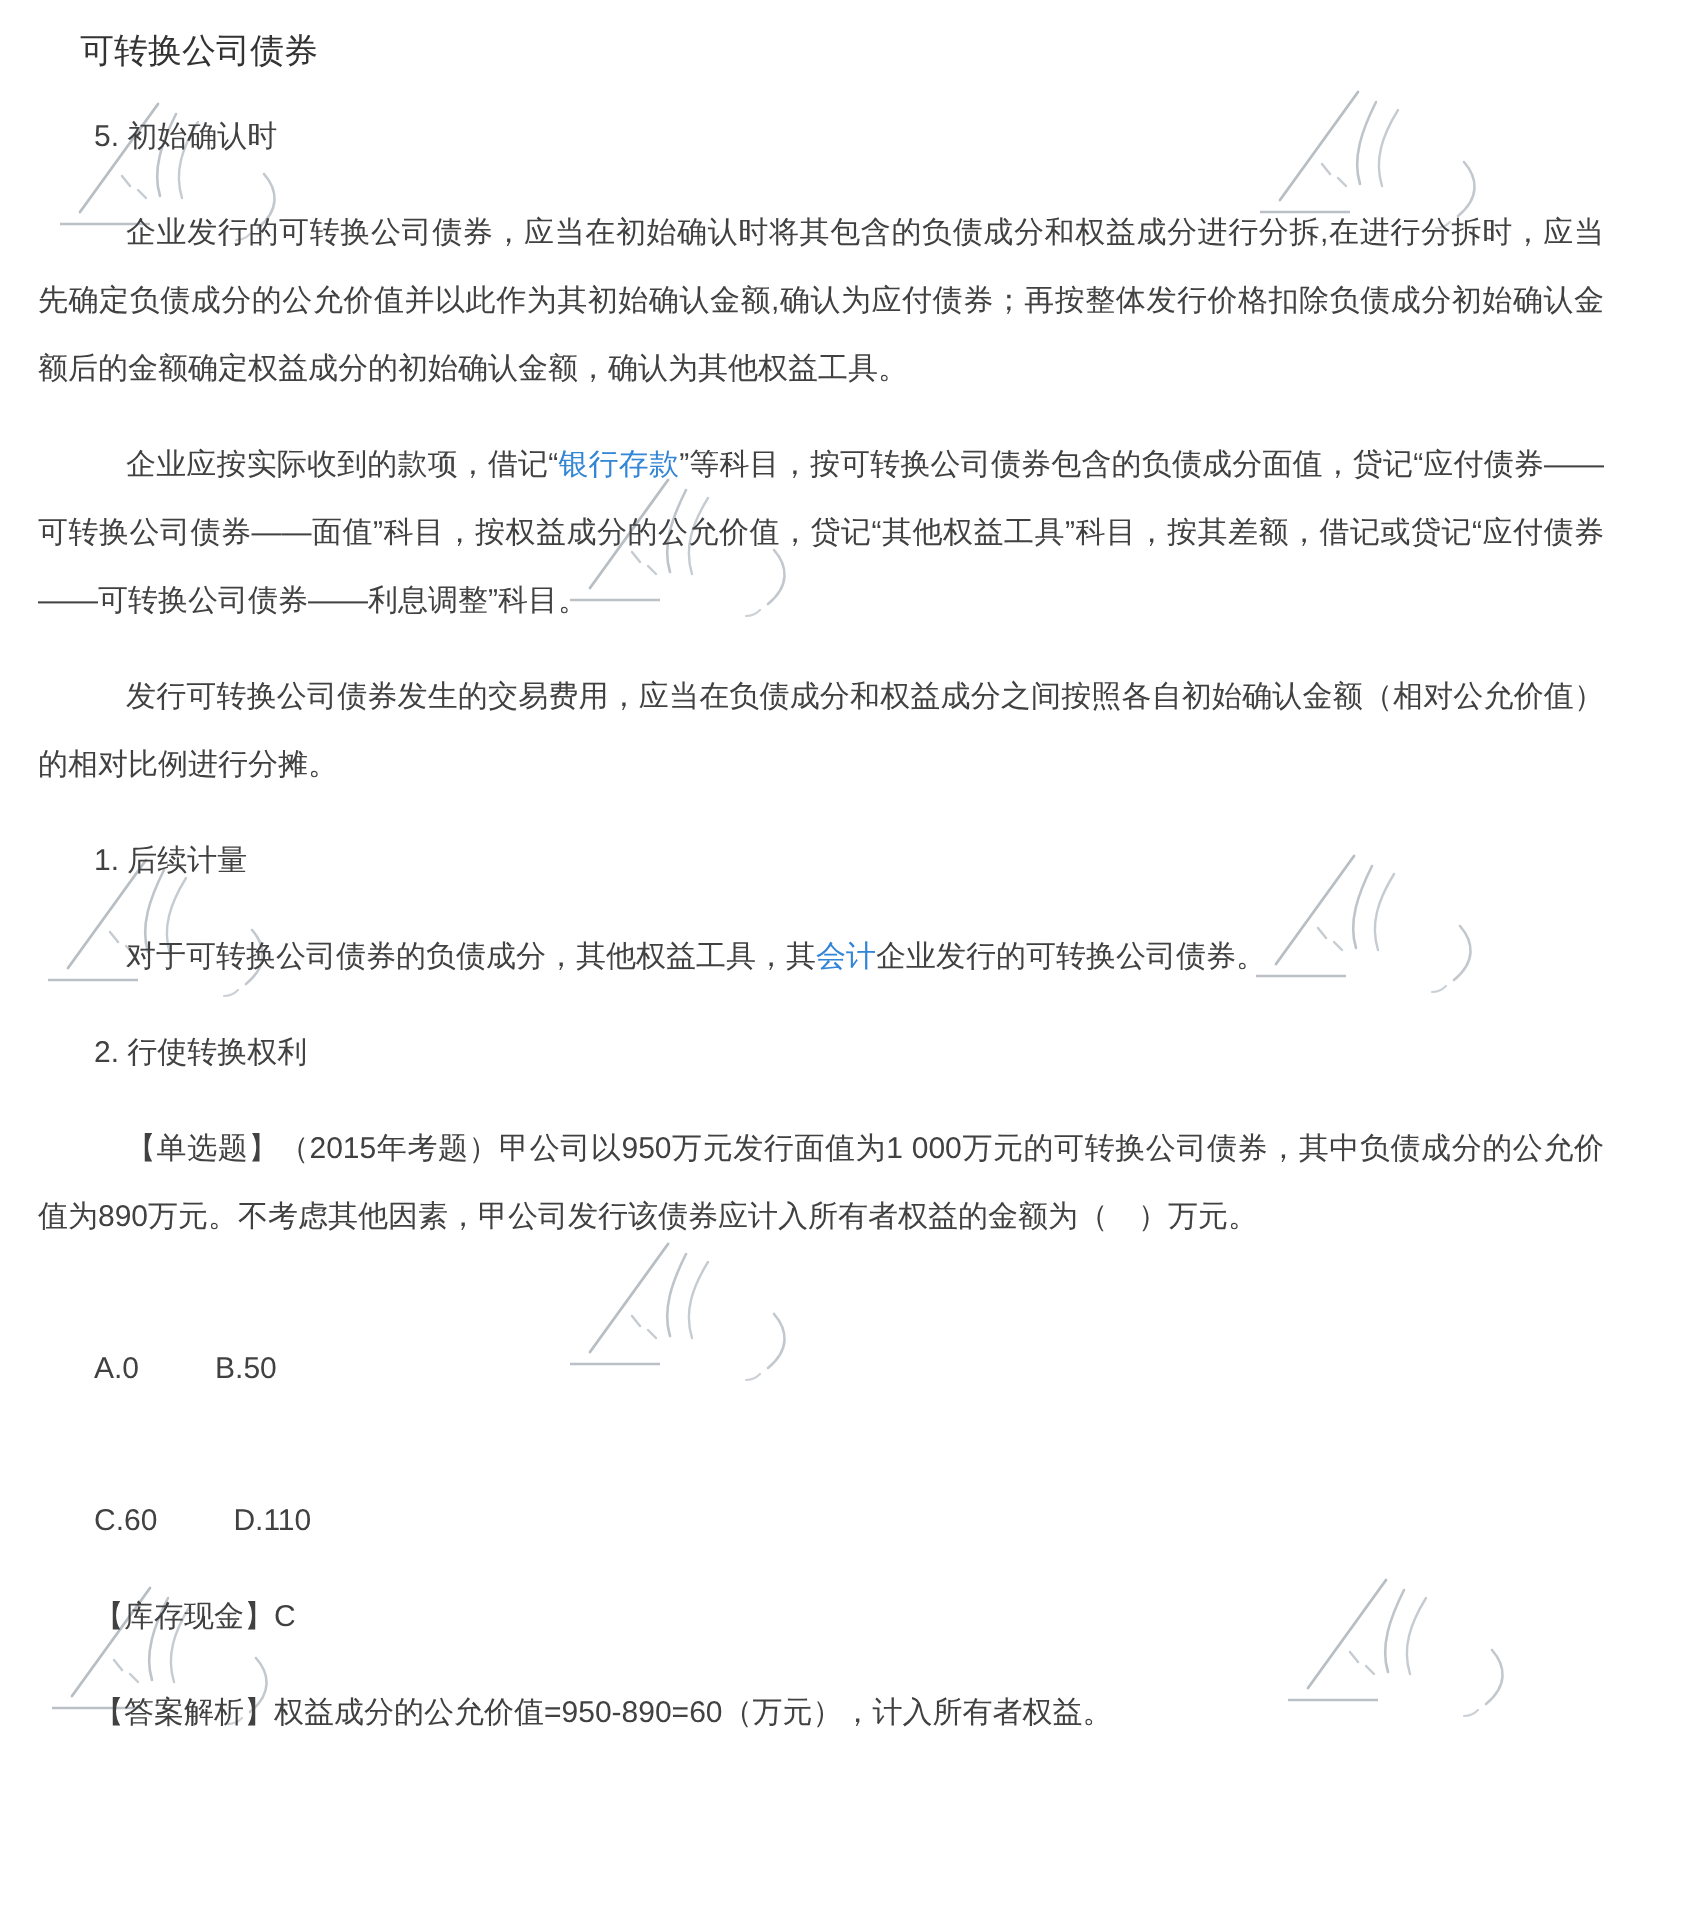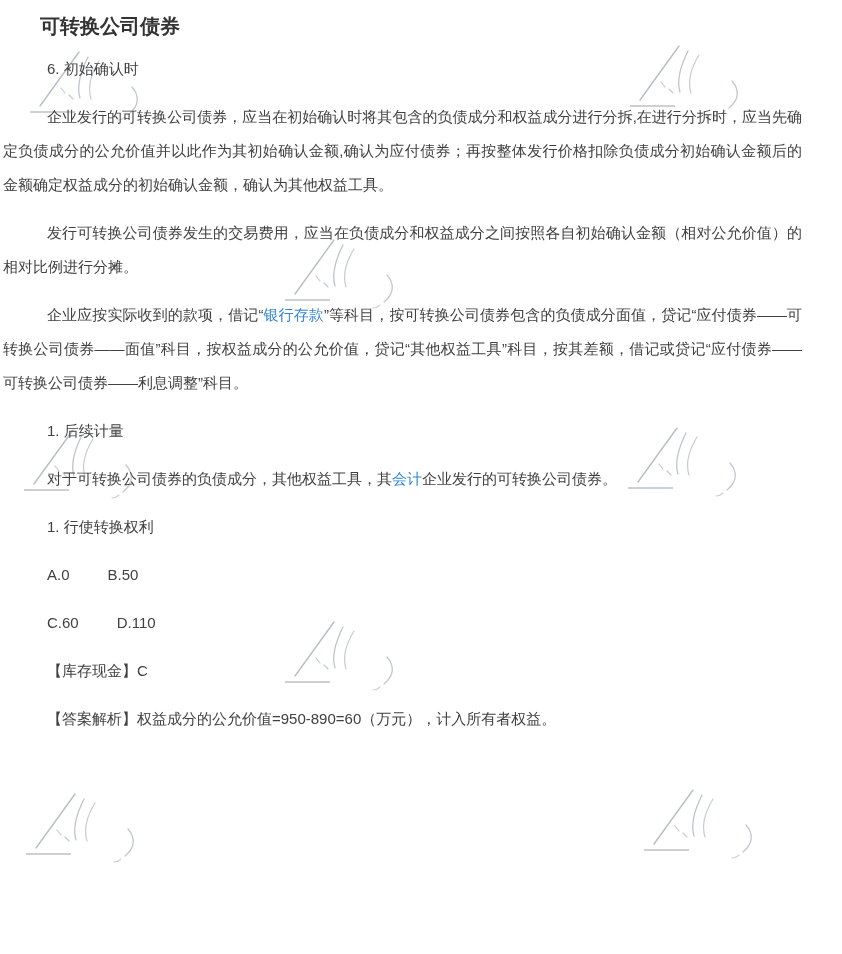--- a/index.html
+++ b/index.html
@@ -18,28 +18,28 @@
     font-size:15px;
     color:var(--text);
   }
   .watermark-layer{position:absolute;inset:0;z-index:0;}
   .wm{position:absolute;color:var(--wm);}
   .content{
     position:relative;z-index:1;
     padding:6px 40px 0 3px;
   }
   .title{
-    font-size:20px;font-weight:bold;color:var(--title);
+    font-size:17px;font-weight:normal;color:var(--title);
     margin:8px 0 0 37px;line-height:24px;
   }
   p{margin:14px 0 0 0;line-height:34px;}
   p.heading{text-indent:44px;}
-  p.para{text-indent:44px;text-align:justify;text-justify:inter-ideograph;}
+  p.para{text-indent:44px;text-align:justify;text-justify:inter-ideograph;margin-left:16px;}
   p.opts{text-indent:0;}
-  .opt{display:inline-block;margin-left:38px;}
+  .opt{display:inline-block;margin-left:38px;margin-top:28px;}
   .opt:first-child{margin-left:44px;}
   .link{color:var(--link);cursor:pointer;}
   .answer-line,.analysis-line{text-indent:44px;}
 </style>
 </head>
 <body>
 
 <div class="watermark-layer">
     <svg class="wm" width="118" height="72" viewBox="0 0 118 72" fill="none" xmlns="http://www.w3.org/2000/svg" style="left: 28px; top: 50px;">
     <path d="M51 2 L12 56" stroke="currentColor" stroke-width="1.4" stroke-linecap="round"></path>
@@ -120,27 +120,28 @@
     <path d="M2 62 L47 62" stroke="currentColor" stroke-width="1.3" opacity="0.95"></path>
     <path d="M104 37 C111 45 112 55 101 64" stroke="currentColor" stroke-width="1.3" stroke-linecap="round" opacity="0.85"></path>
     <path d="M97 67 c-2 2 -5 3 -7 3" stroke="currentColor" stroke-width="1.1" stroke-linecap="round" opacity="0.7"></path>
   </svg>
   </div>
 
 <div class="content">
   <div class="title">可转换公司债券</div>
 
   <div>
-      <p class="heading"><span>6. 初始确认时</span></p>
+      <p class="heading"><span>5. 初始确认时</span></p>
       <p class="para"><span>企业发行的可转换公司债券，应当在初始确认时将其包含的负债成分和权益成分进行分拆,在进行分拆时，应当先确定负债成分的公允价值并以此作为其初始确认金额,确认为应付债券；再按整体发行价格扣除负债成分初始确认金额后的金额确定权益成分的初始确认金额，确认为其他权益工具。</span></p>
+      <p class="para"><span>企业应按实际收到的款项，借记“</span><span class="link">银行存款</span><span>”等科目，按可转换公司债券包含的负债成分面值，贷记“应付债券——可转换公司债券——面值”科目，按权益成分的公允价值，贷记“其他权益工具”科目，按其差额，借记或贷记“应付债券——可转换公司债券——利息调整”科目。</span></p>
       <p class="para"><span>发行可转换公司债券发生的交易费用，应当在负债成分和权益成分之间按照各自初始确认金额（相对公允价值）的相对比例进行分摊。</span></p>
-      <p class="para"><span>企业应按实际收到的款项，借记“</span><span class="link">银行存款</span><span>”等科目，按可转换公司债券包含的负债成分面值，贷记“应付债券——可转换公司债券——面值”科目，按权益成分的公允价值，贷记“其他权益工具”科目，按其差额，借记或贷记“应付债券——可转换公司债券——利息调整”科目。</span></p>
       <p class="heading"><span>1. 后续计量</span></p>
       <p class="para"><span>对于可转换公司债券的负债成分，其他权益工具，其</span><span class="link">会计</span><span>企业发行的可转换公司债券。</span></p>
-      <p class="heading"><span>1. 行使转换权利</span></p>
+      <p class="heading"><span>2. 行使转换权利</span></p>
+      <p class="para"><span>【单选题】（2015年考题）甲公司以950万元发行面值为1 000万元的可转换公司债券，其中负债成分的公允价值为890万元。不考虑其他因素，甲公司发行该债券应计入所有者权益的金额为（　）万元。</span></p>
     </div>
 
   <div>
       <p class="opts"><span class="opt">A.0</span><span class="opt">B.50</span></p>
       <p class="opts"><span class="opt">C.60</span><span class="opt">D.110</span></p>
     </div>
 
   <p class="answer-line"><span>【库存现金】</span><span>C</span></p>
 
   <p class="analysis-line"><span>【答案解析】</span><span>权益成分的公允价值=950-890=60（万元），计入所有者权益。</span></p>

